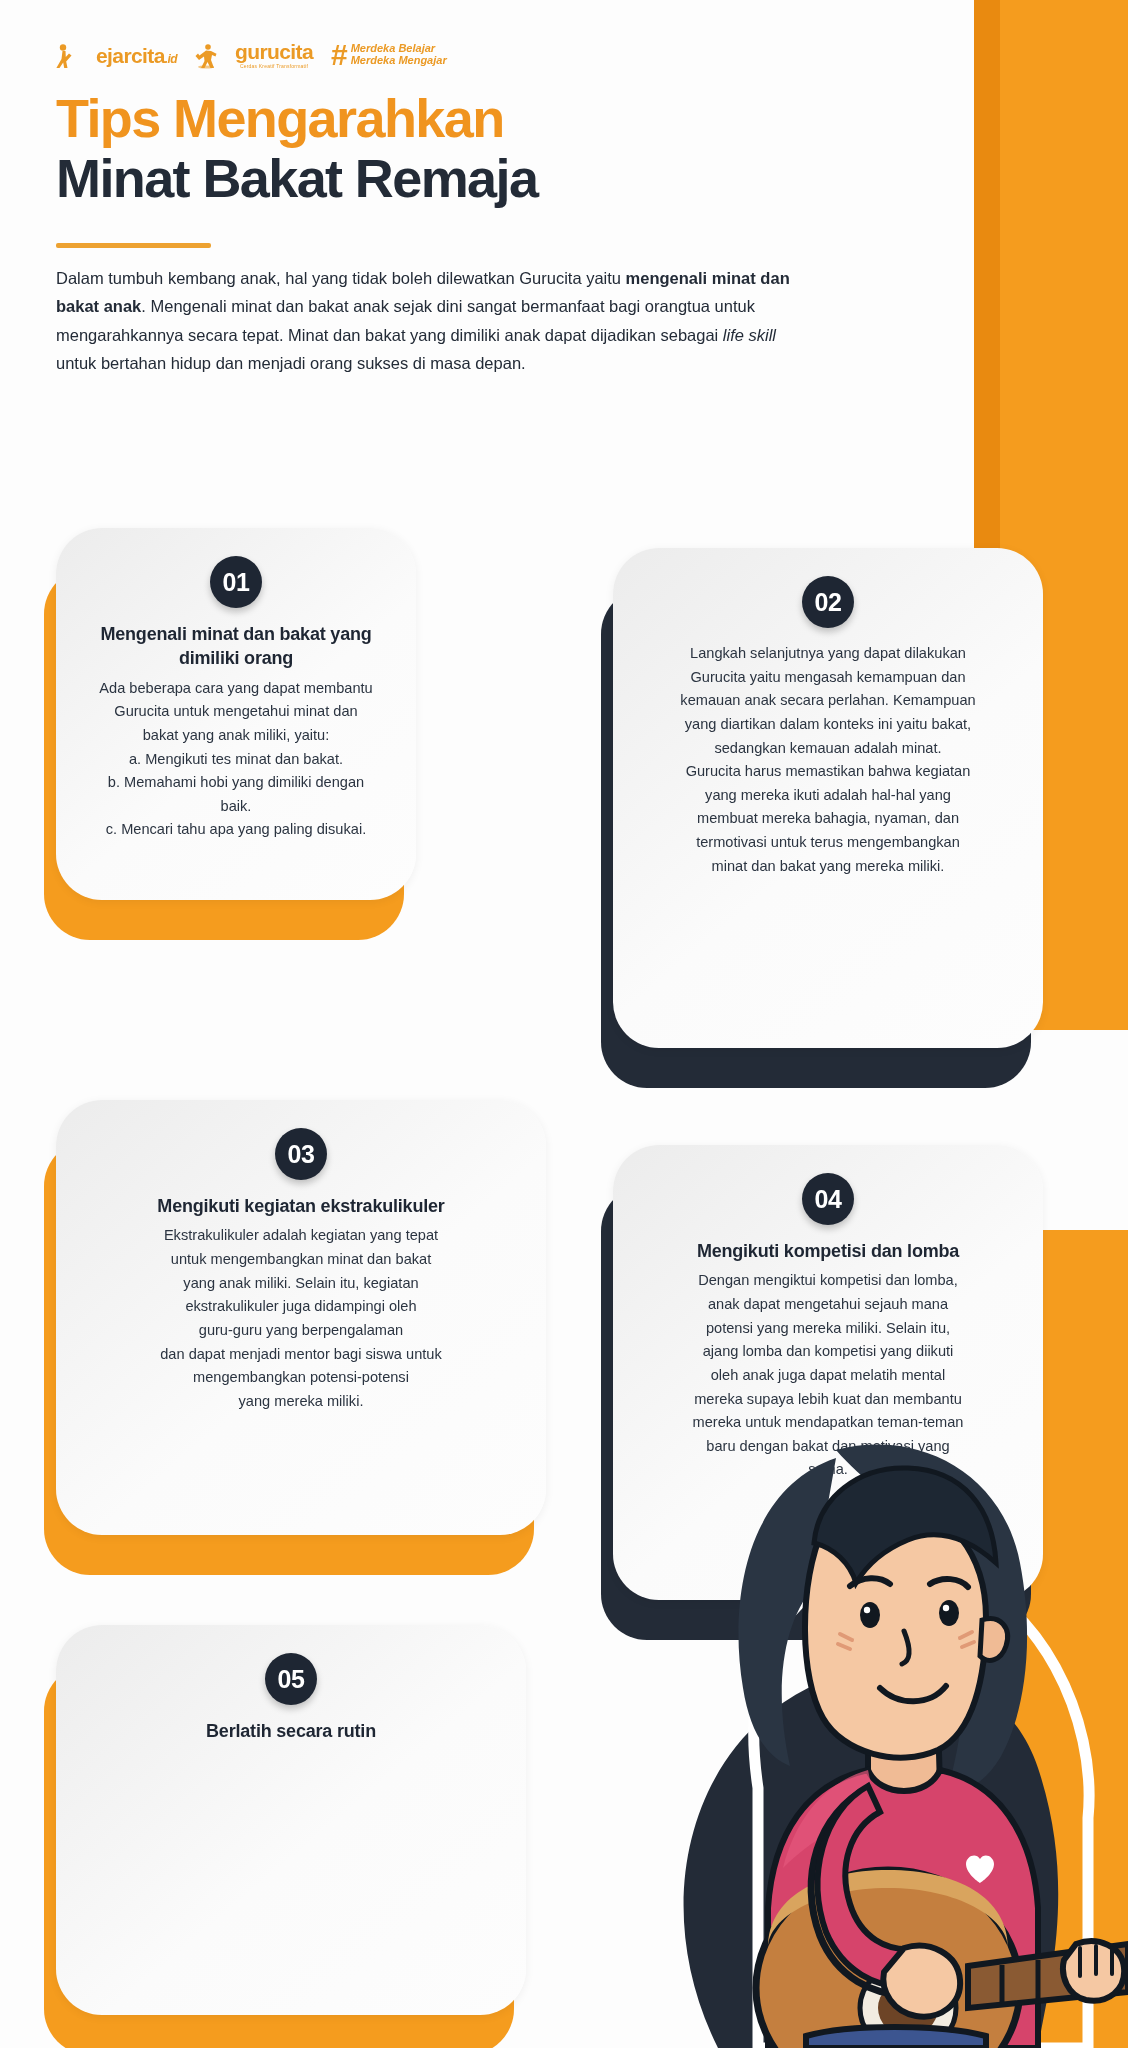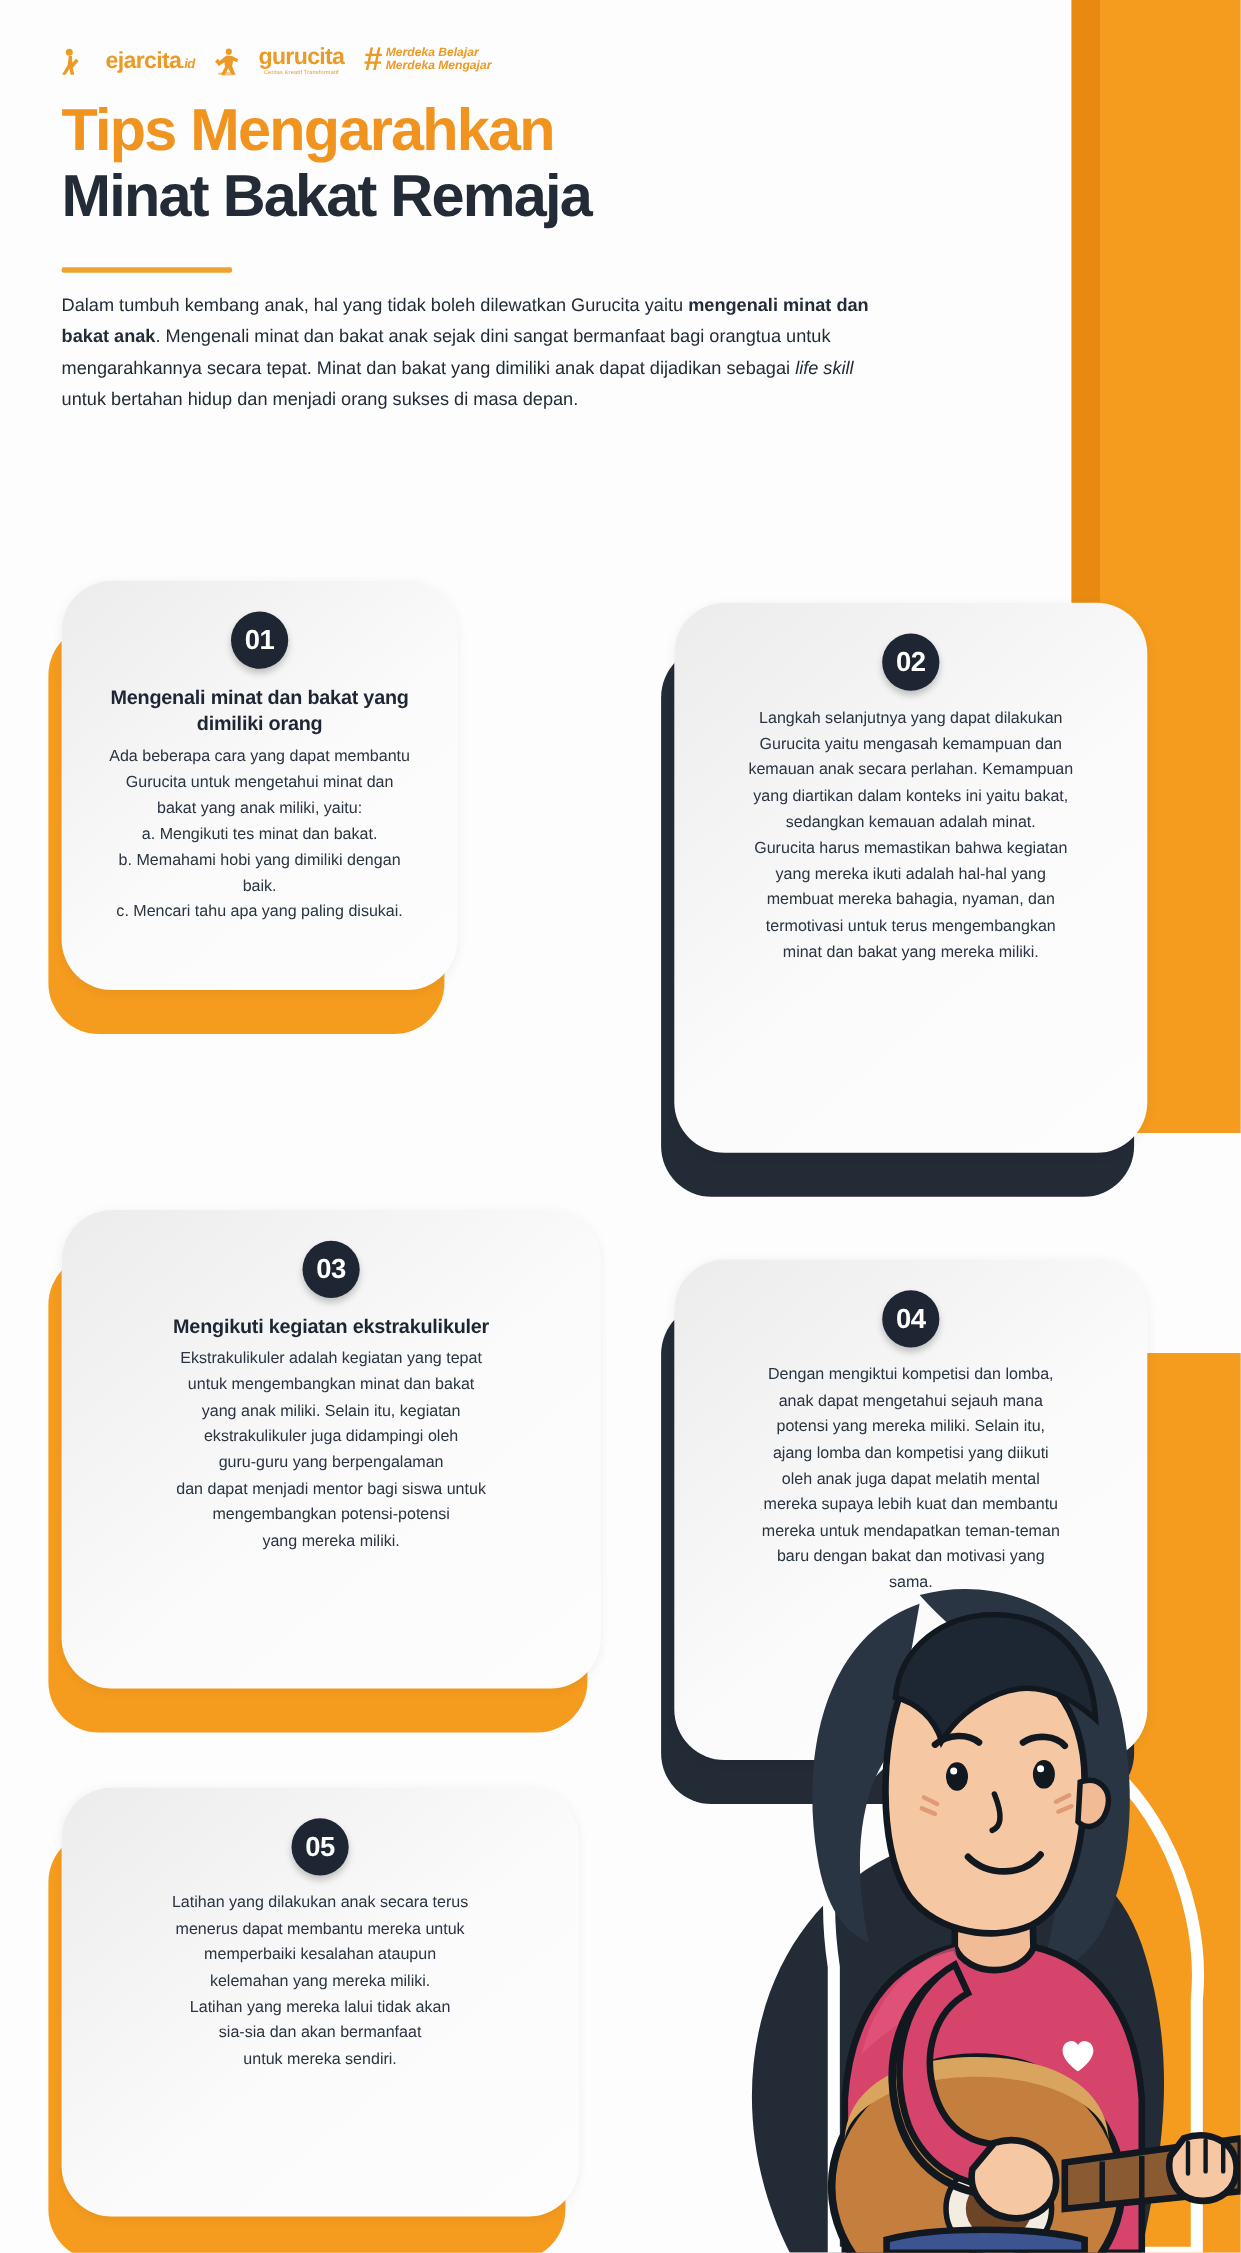--- a/index.html
+++ b/index.html
@@ -229,45 +229,40 @@
 yang mereka miliki.</div>
       </div>
     </div>
   </div>
 
   <div class="card-wrap" style="left:613px; top:1145px; width:430px; height:455px;">
     <div class="card-offset navy" style="left:-12px; top:40px; width:430px; height:455px;"></div>
     <div class="card" style="left:0; top:0; width:430px; height:455px;">
       <div class="card-inner">
         <div class="badge">04</div>
+        <div class="card-title">Mengikuti kompetisi dan lomba</div>
         <div class="card-body">Dengan mengiktui kompetisi dan lomba,
 anak dapat mengetahui sejauh mana
 potensi yang mereka miliki. Selain itu,
 ajang lomba dan kompetisi yang diikuti
 oleh anak juga dapat melatih mental
 mereka supaya lebih kuat dan membantu
 mereka untuk mendapatkan teman-teman
 baru dengan bakat dan motivasi yang
 sama.</div>
       </div>
     </div>
   </div>
 
   <div class="card-wrap" style="left:56px; top:1625px; width:470px; height:390px;">
     <div class="card-offset orange" style="left:-12px; top:40px; width:470px; height:390px;"></div>
     <div class="card" style="left:0; top:0; width:470px; height:390px;">
       <div class="card-inner">
         <div class="badge">05</div>
-        <div class="card-body">Latihan yang dilakukan anak secara terus
-menerus dapat membantu mereka untuk
-memperbaiki kesalahan ataupun
-kelemahan yang mereka miliki.
-Latihan yang mereka lalui tidak akan
-sia-sia dan akan bermanfaat
-untuk mereka sendiri.</div>
+        <div class="card-title">Berlatih secara rutin</div>
       </div>
     </div>
   </div>
 
 </div>
 
 <div id="illustration">
   <svg viewBox="0 0 560 660" xmlns="http://www.w3.org/2000/svg">
     <defs>
       <clipPath id="frame">

